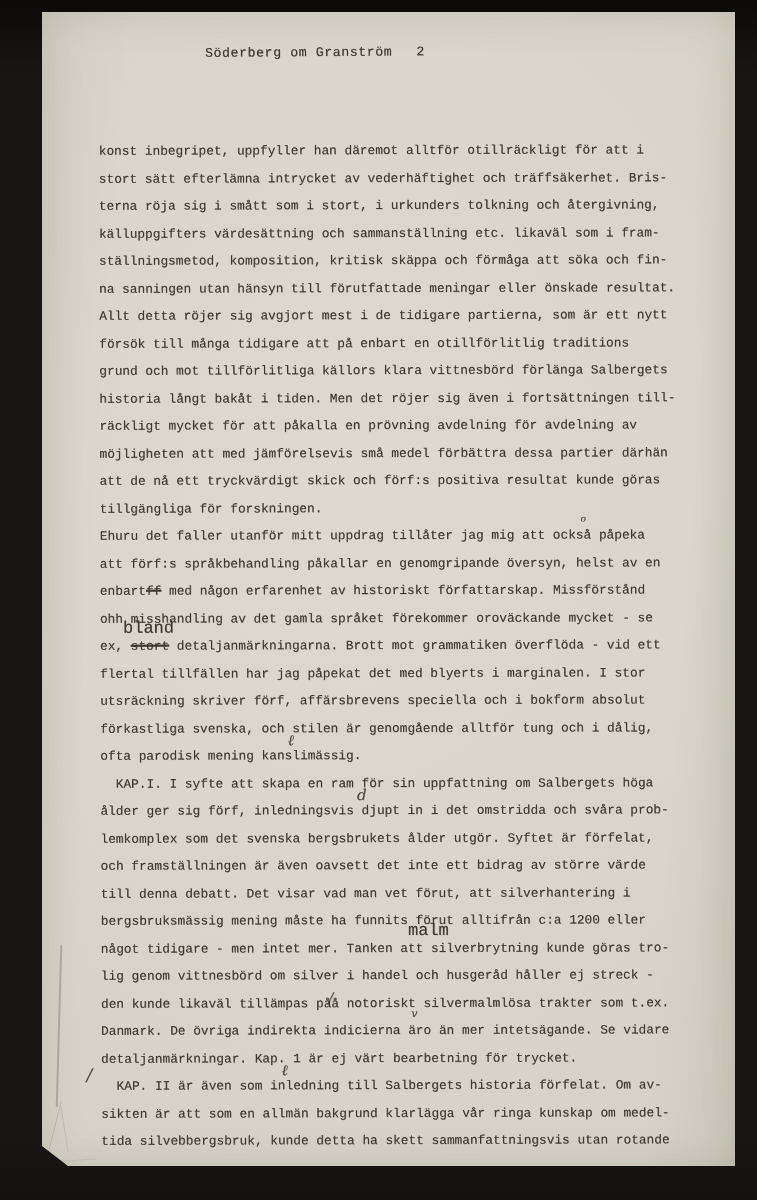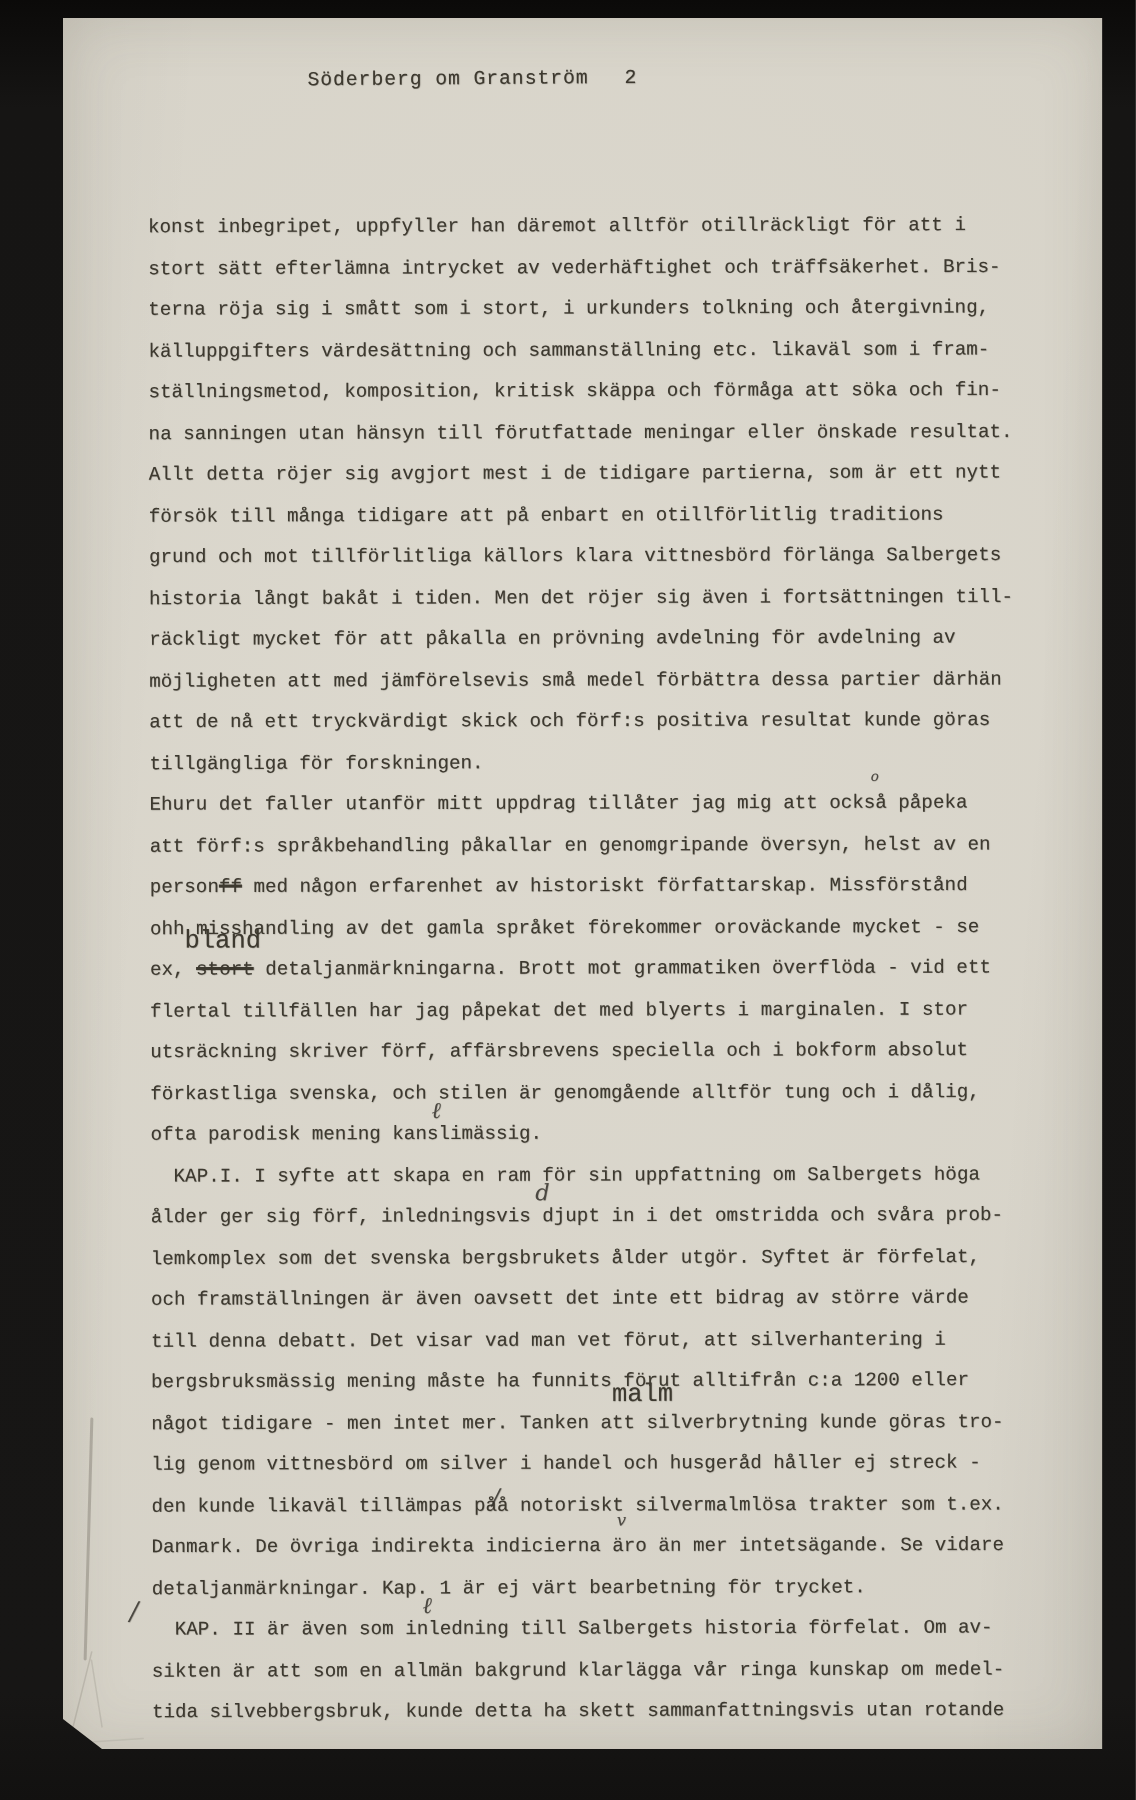--- a/index.html
+++ b/index.html
@@ -66,21 +66,21 @@
         <div class="line">Allt detta röjer sig avgjort mest i de tidigare partierna, som är ett nytt</div>
         <div class="line">försök till många tidigare att på enbart en otillförlitlig traditions</div>
         <div class="line">grund och mot tillförlitliga källors klara vittnesbörd förlänga Salbergets</div>
         <div class="line">historia långt bakåt i tiden. Men det röjer sig även i fortsättningen till-</div>
         <div class="line">räckligt mycket för att påkalla en prövning avdelning för avdelning av</div>
         <div class="line">möjligheten att med jämförelsevis små medel förbättra dessa partier därhän</div>
         <div class="line">att de nå ett tryckvärdigt skick och förf:s positiva resultat kunde göras</div>
         <div class="line">tillgängliga för forskningen.</div>
         <div class="line">Ehuru det faller utanför mitt uppdrag tillåter jag mig att också påpeka</div>
         <div class="line">att förf:s språkbehandling påkallar en genomgripande översyn, helst av en</div>
-        <div class="line"><span>person</span><span class="strike">ff</span><span> med någon erfarenhet av historiskt författarskap. Missförstånd</span></div>
+        <div class="line"><span>enbart</span><span class="strike">ff</span><span> med någon erfarenhet av historiskt författarskap. Missförstånd</span></div>
         <div class="line">ohh misshandling av det gamla språket förekommer oroväckande mycket - se</div>
         <div class="line"><span>ex, </span><span class="strike">stort</span><span> detaljanmärkningarna. Brott mot grammatiken överflöda - vid ett</span></div>
         <div class="line">flertal tillfällen har jag påpekat det med blyerts i marginalen. I stor</div>
         <div class="line">utsräckning skriver förf, affärsbrevens speciella och i bokform absolut</div>
         <div class="line">förkastliga svenska, och stilen är genomgående alltför tung och i dålig,</div>
         <div class="line">ofta parodisk mening kanslimässig.</div>
         <div class="line">  KAP.I. I syfte att skapa en ram för sin uppfattning om Salbergets höga</div>
         <div class="line">ålder ger sig förf, inledningsvis djupt in i det omstridda och svåra prob-</div>
         <div class="line">lemkomplex som det svenska bergsbrukets ålder utgör. Syftet är förfelat,</div>
         <div class="line">och framställningen är även oavsett det inte ett bidrag av större värde</div>

